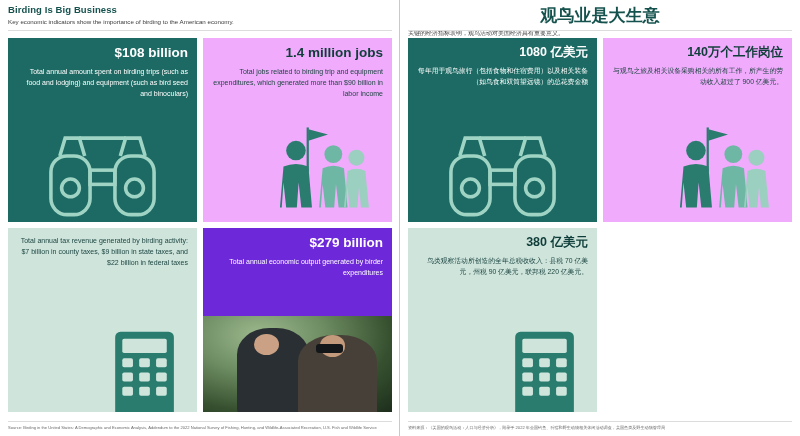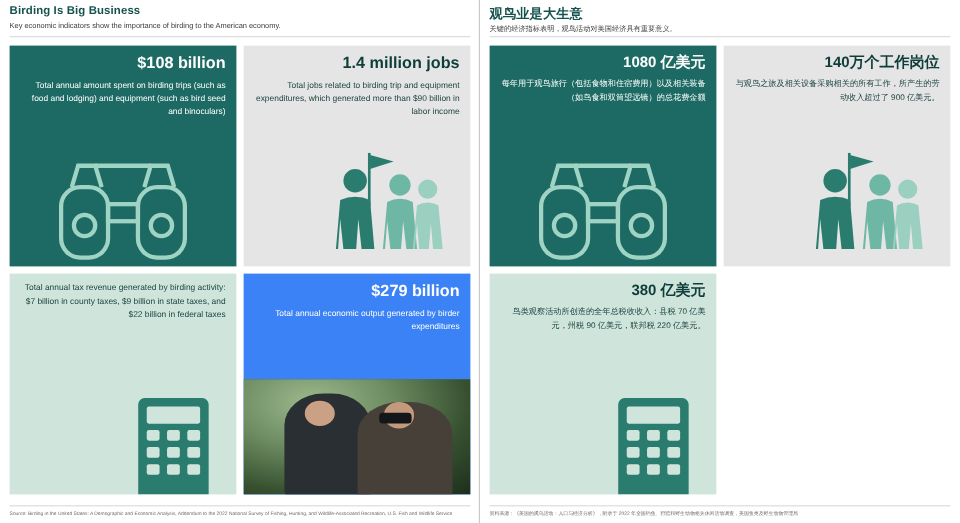--- a/index.html
+++ b/index.html
@@ -42,21 +42,21 @@
     left: 8px;
     right: 8px;
   }
   .hdr-title {
     color: #15524e;
     font-size: 9.5px;
     font-weight: bold;
     letter-spacing: .1px;
     margin: 0 0 3px 0;
   }
-  .hdr-title.cn { font-size: 11px; }
+  .hdr-title.cn { font-size: 17px; text-align: center; }
   .hdr-sub {
     color: #3b3b3b;
     font-size: 6.2px;
     margin: 0;
     line-height: 1.25;
   }
   .hdr-sub.cn { font-size: 6px; }
   .hdr-rule {
     position: absolute;
     left: 8px;
@@ -77,23 +77,23 @@
     gap: 6px;
     text-align: right;
   }
   .card {
     position: relative;
     overflow: hidden;
     display: flex;
     flex-direction: column;
   }
   .c-teal    { background: #1c6a63; }
-  .c-mint    { background: #e5e5e5; }
+  .c-mint    { background: #f0abfc; }
   .c-mint2   { background: #cfe5dc; }
-  .c-dark    { background: #3b82f6; }
+  .c-dark    { background: #6d28d9; }
   .card-body {
     position: relative;
     z-index: 3;
     padding: 8px 9px 4px 9px;
   }
   .stat {
     font-size: 13.5px;
     font-weight: bold;
     line-height: 1.1;
     margin: 0 0 6px 0;

